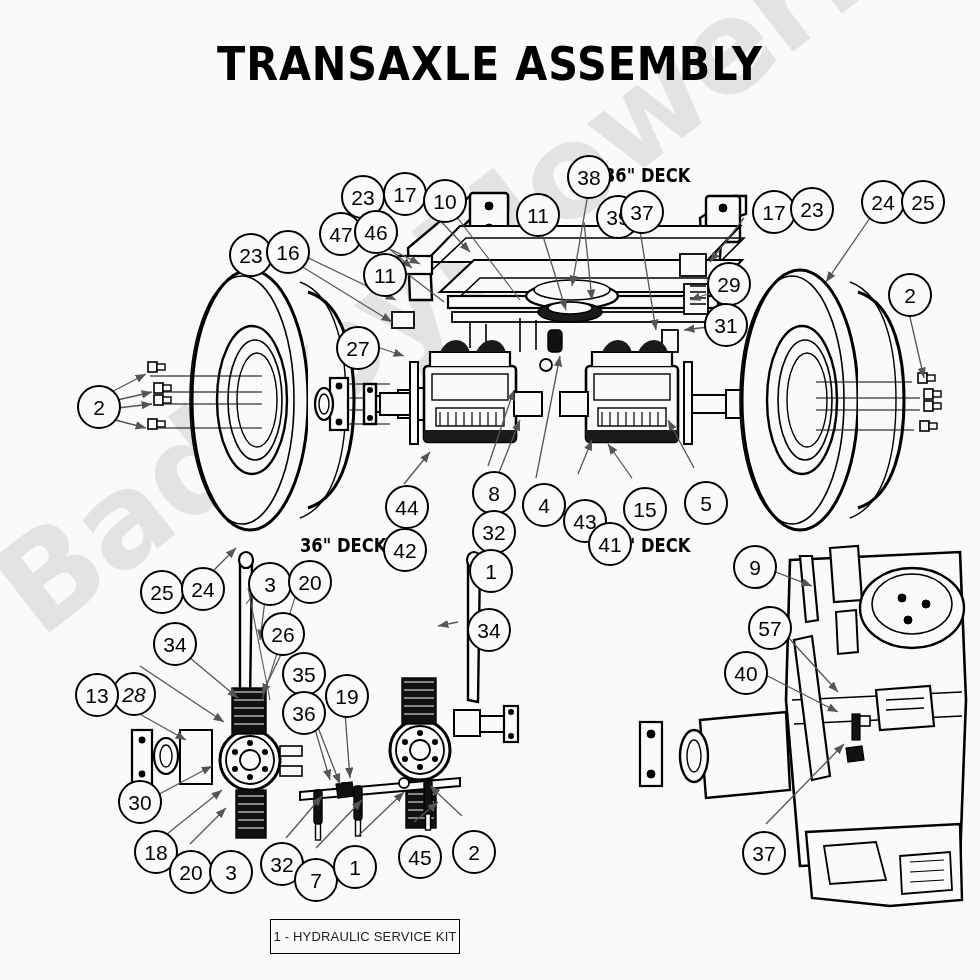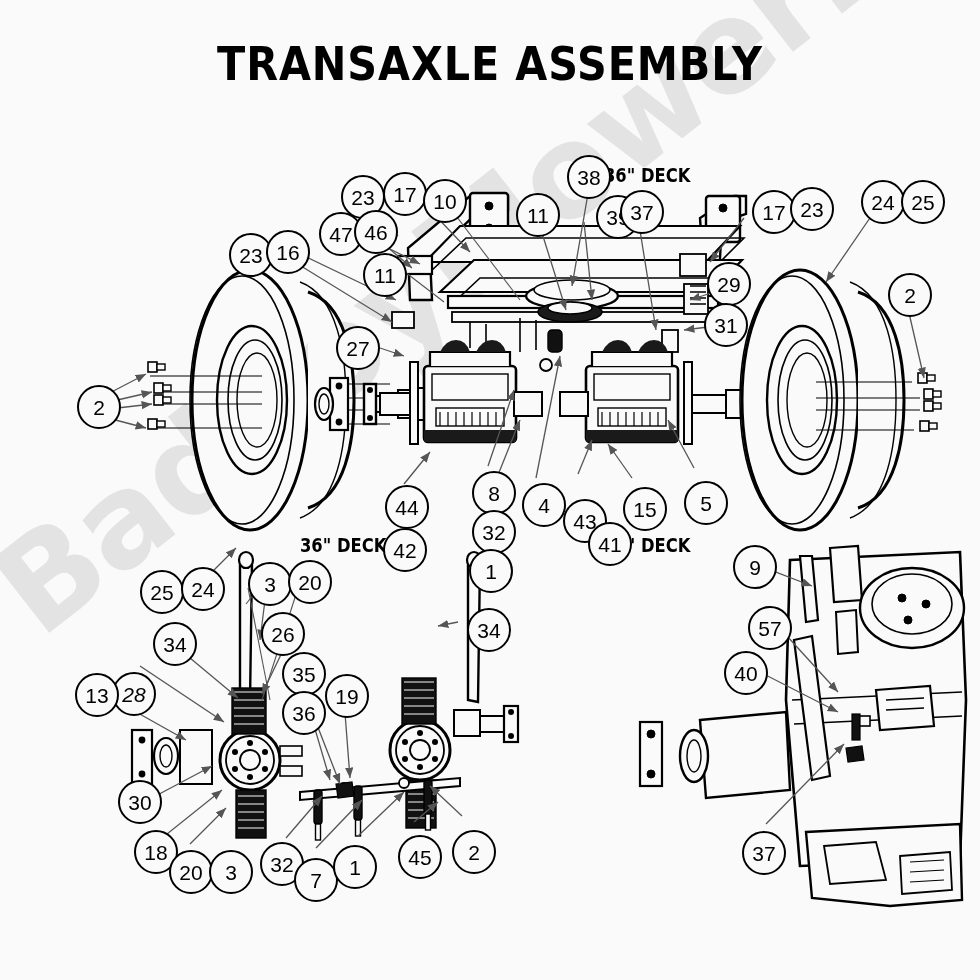--- a/index.html
+++ b/index.html
@@ -453,14 +453,15 @@
       <div class="callout" style="left: 294px; top: 858px;">7</div>
       <div class="callout" style="left: 333px; top: 845px;">1</div>
       <div class="callout" style="left: 398px; top: 835px;">45</div>
       <div class="callout" style="left: 452px; top: 830px;">2</div>
       <div class="callout" style="left: 733px; top: 545px;">9</div>
       <div class="callout" style="left: 748px; top: 606px;">57</div>
       <div class="callout" style="left: 724px; top: 651px;">40</div>
       <div class="callout" style="left: 742px; top: 831px;">37</div>
     </div>
 
+  <div id="kit-box">1 - HYDRAULIC SERVICE KIT</div>
 
 </div>
 
 </body></html>

